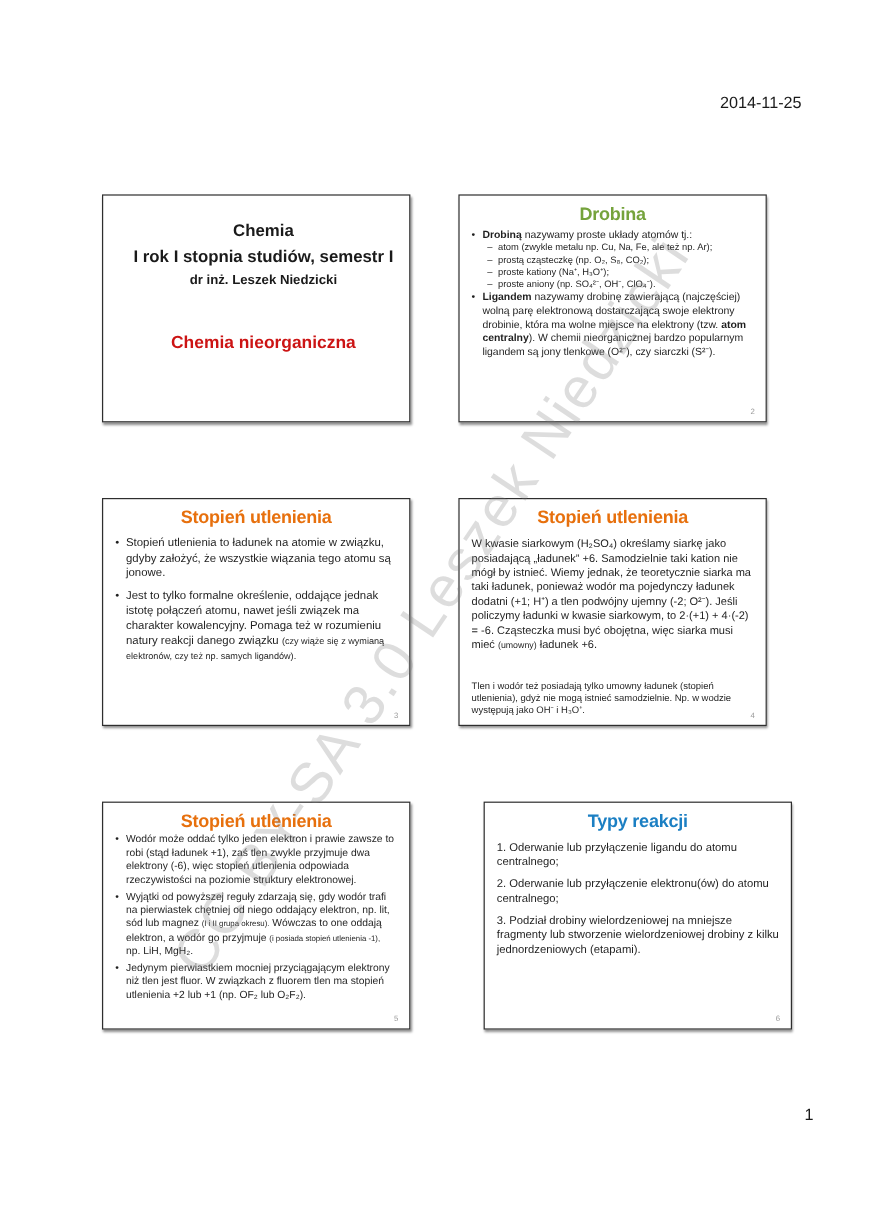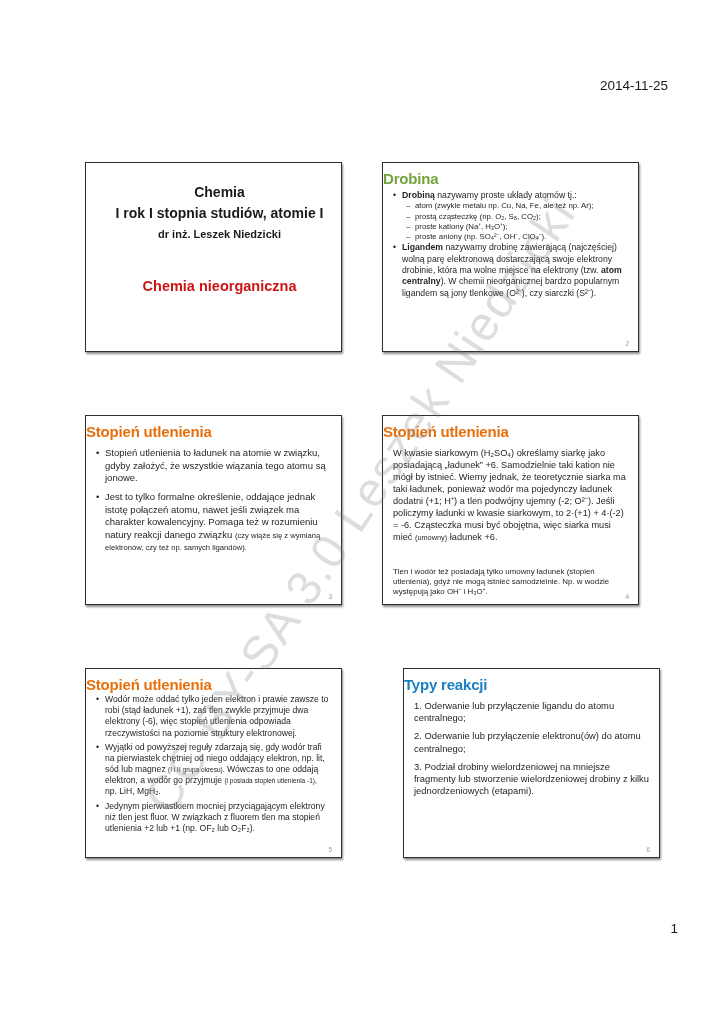--- a/index.html
+++ b/index.html
@@ -56,20 +56,21 @@
   .s-pos-6 { left: 403px; top: 668px; }
 
   .slide-num {
     position: absolute;
     right: 9px;
     bottom: 4px;
     font-size: 6.5px;
     color: #9a9a9a;
   }
   .s-title {
+    text-align: center;
     font-weight: bold;
     font-size: 15px;
     margin-top: 7px;
     letter-spacing: -0.2px;
   }
   .t-green  { color: #75a33c; }
   .t-orange { color: #e7700d; }
   .t-blue   { color: #1b7fc3; }
 
   
@@ -105,21 +106,21 @@
 
 <div class="page">
 
   <div class="date">2014-11-25</div>
 
   <div class="watermark">CC BY-SA 3.0 Leszek Niedzicki</div>
 
   <div class="slide s-pos-1">
     <div class="slide1-inner">
       <div class="s1-line">Chemia</div>
-      <div class="s1-line">I rok I stopnia studiów, atomie I</div>
+      <div class="s1-line">I rok I stopnia studiów, semestr I</div>
       <div class="s1-author">dr inż. Leszek Niedzicki</div>
       <div class="s1-subtitle">Chemia nieorganiczna</div>
     </div>
   </div>
 
   <div class="slide s-pos-2">
     <div class="s-title t-green">Drobina</div>
     <div class="body-pad s2-body">
       <div class="bullet">
         <span class="mk">•</span>

